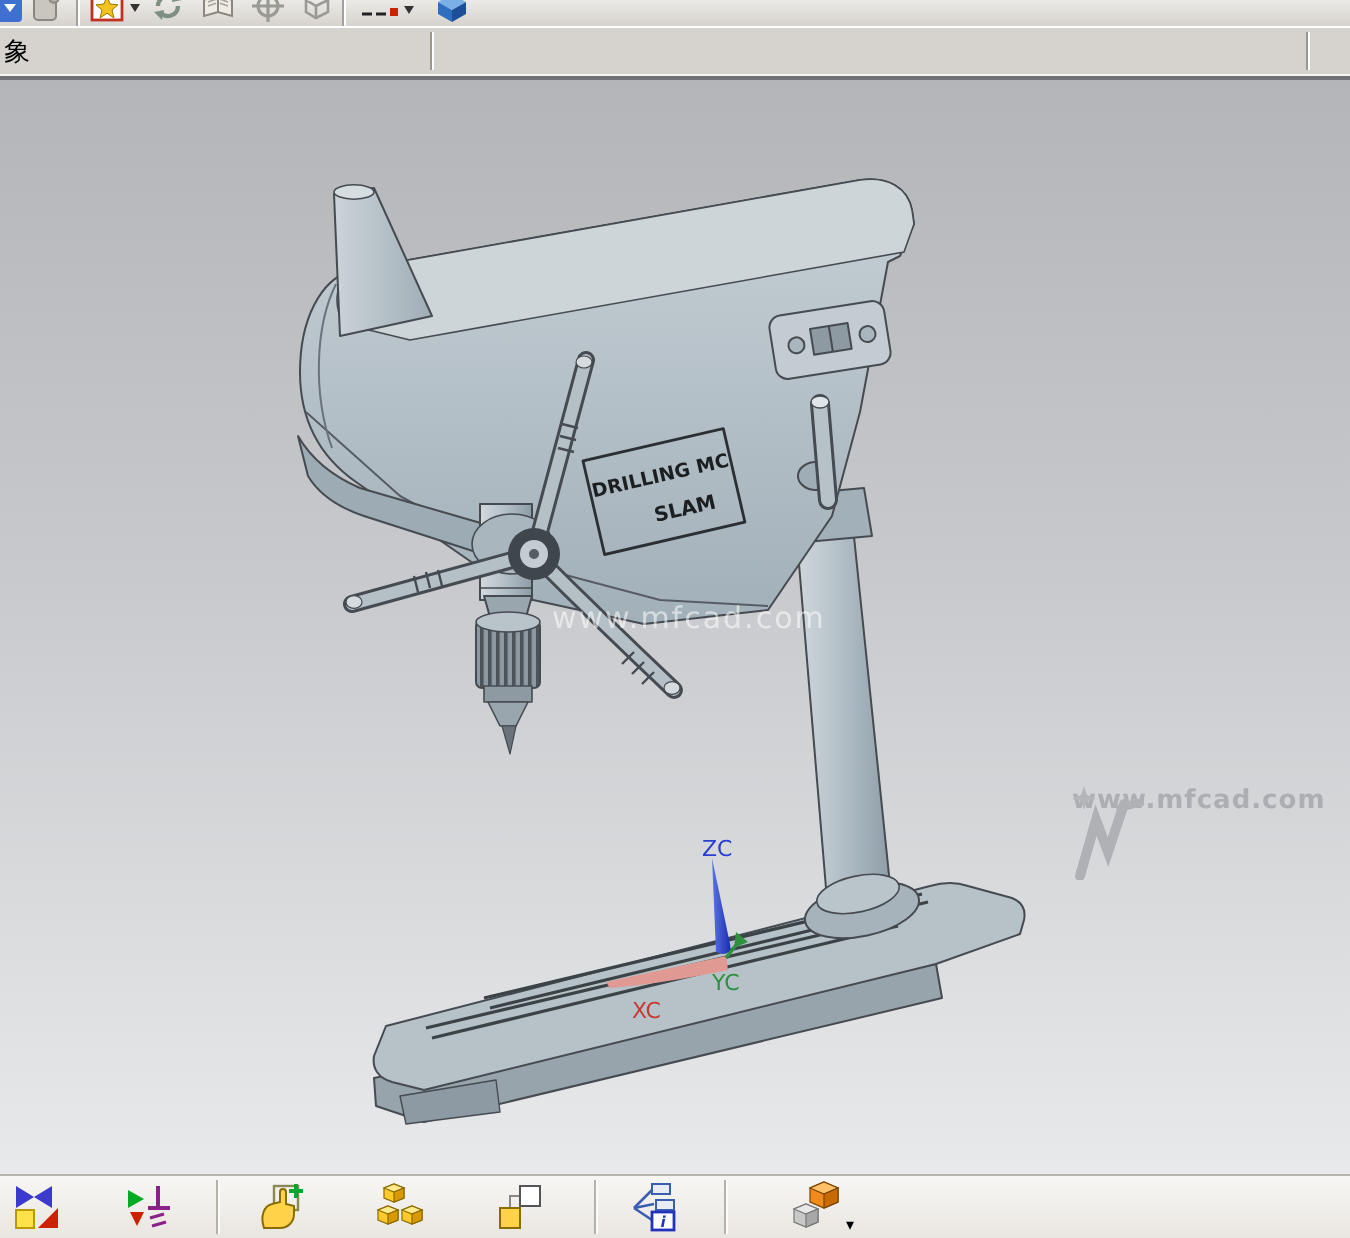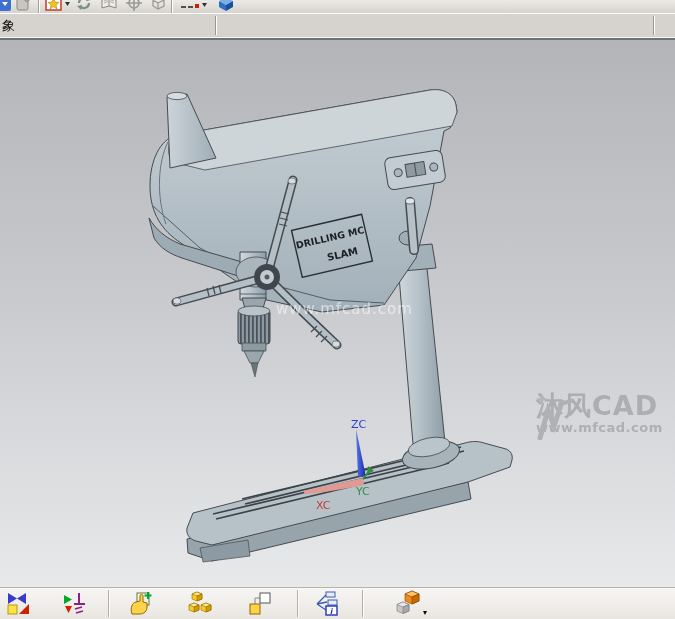--- a/index.html
+++ b/index.html
@@ -223,21 +223,20 @@
 
     <div class="watermark">www.mfcad.com</div>
 
     <div class="logo">
       <svg width="36" height="48" viewBox="0 0 36 48">
         <path d="M6,1 L7.5,5.5 L12,7 L7.5,8.5 L6,13 L4.5,8.5 L0,7 L4.5,5.5 Z" fill="#b0b1b5"></path>
         <path d="M4,46 L12,18 L18,34 L26,10" stroke="#aaabae" stroke-width="5" fill="none" stroke-linecap="round"></path>
         <path d="M24,12 L35,9" stroke="#aaabae" stroke-width="4" stroke-linecap="round"></path>
       </svg>
       <div class="txt">
-        <span class="brand">沐风CAD</span>
         <span class="url">www.mfcad.com</span>
       </div>
     </div>
   </div>
 
   <div class="toolbar-bottom">
     <svg class="ic" style="left:5px" viewBox="0 0 26 26">
       <polygon points="3,3 12,8.5 3,14" fill="#3a3acc"></polygon>
       <polygon points="21,3 12,8.5 21,14" fill="#3a3acc"></polygon>
       <rect x="3" y="15" width="9" height="9" fill="#ffe14a" stroke="#b79b00"></rect>

